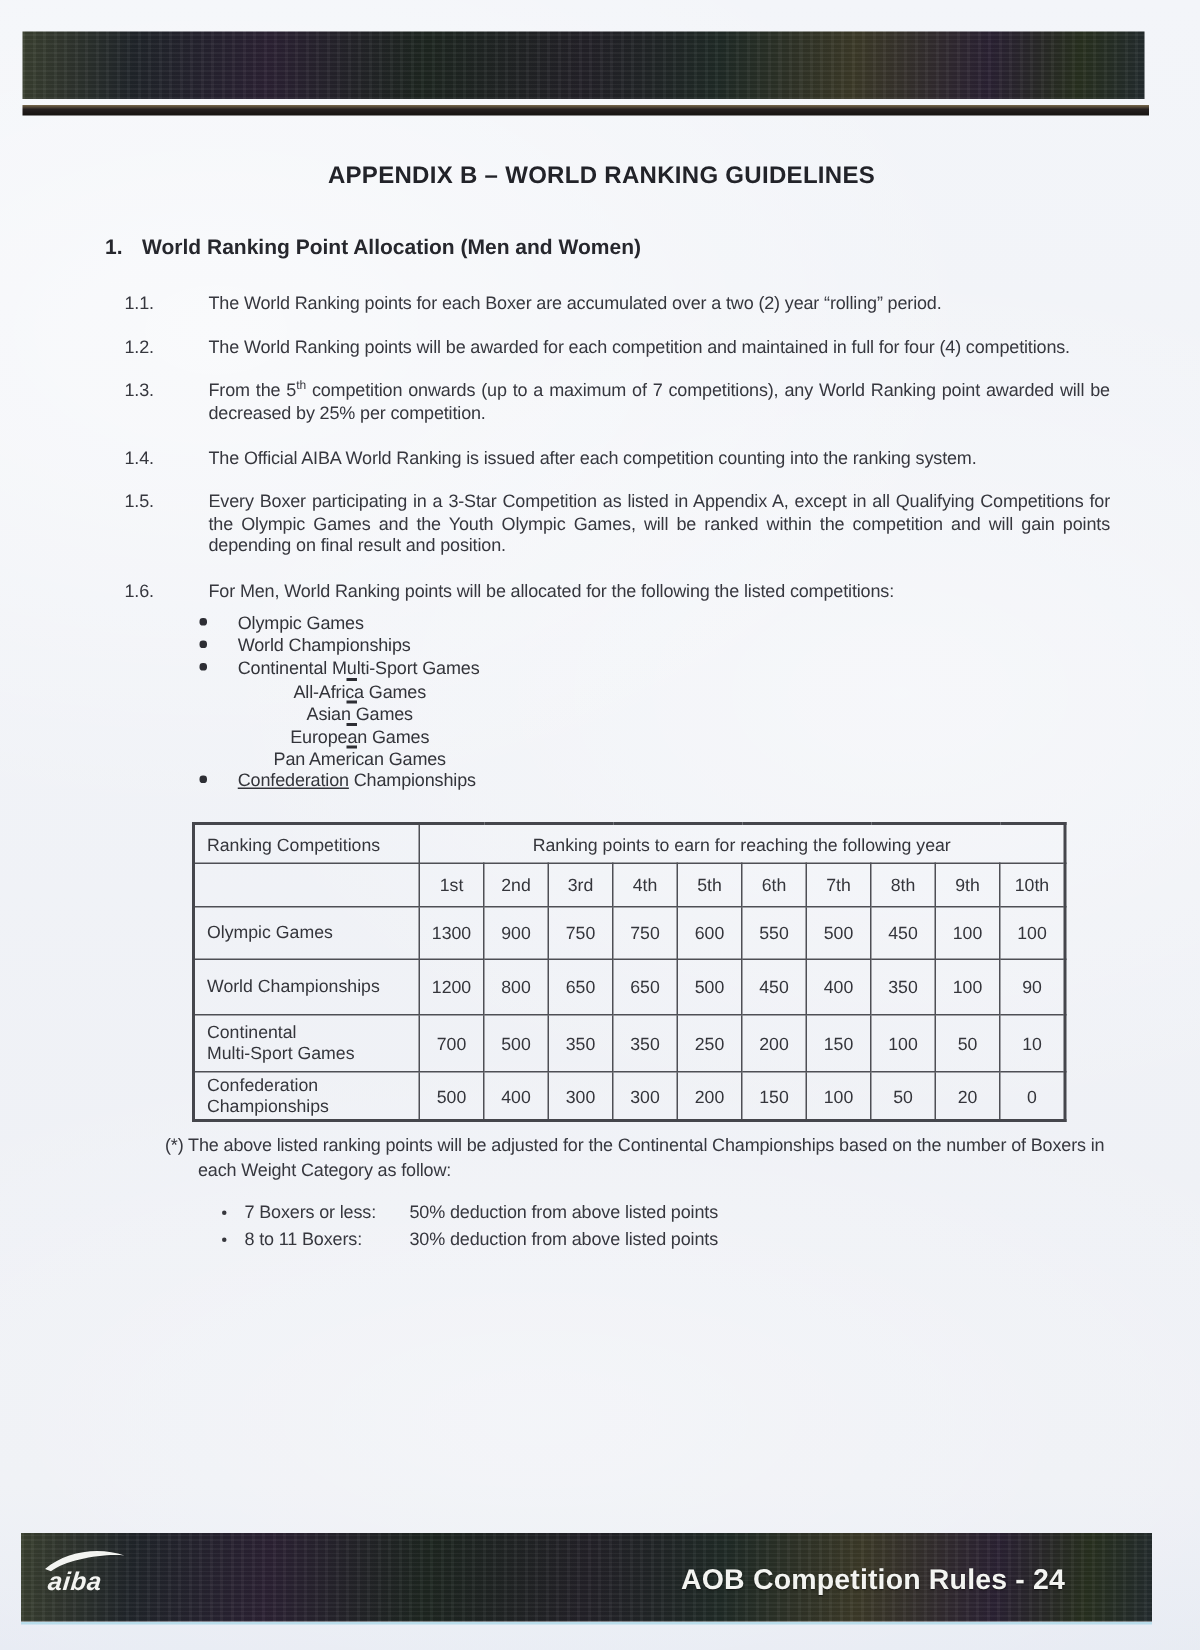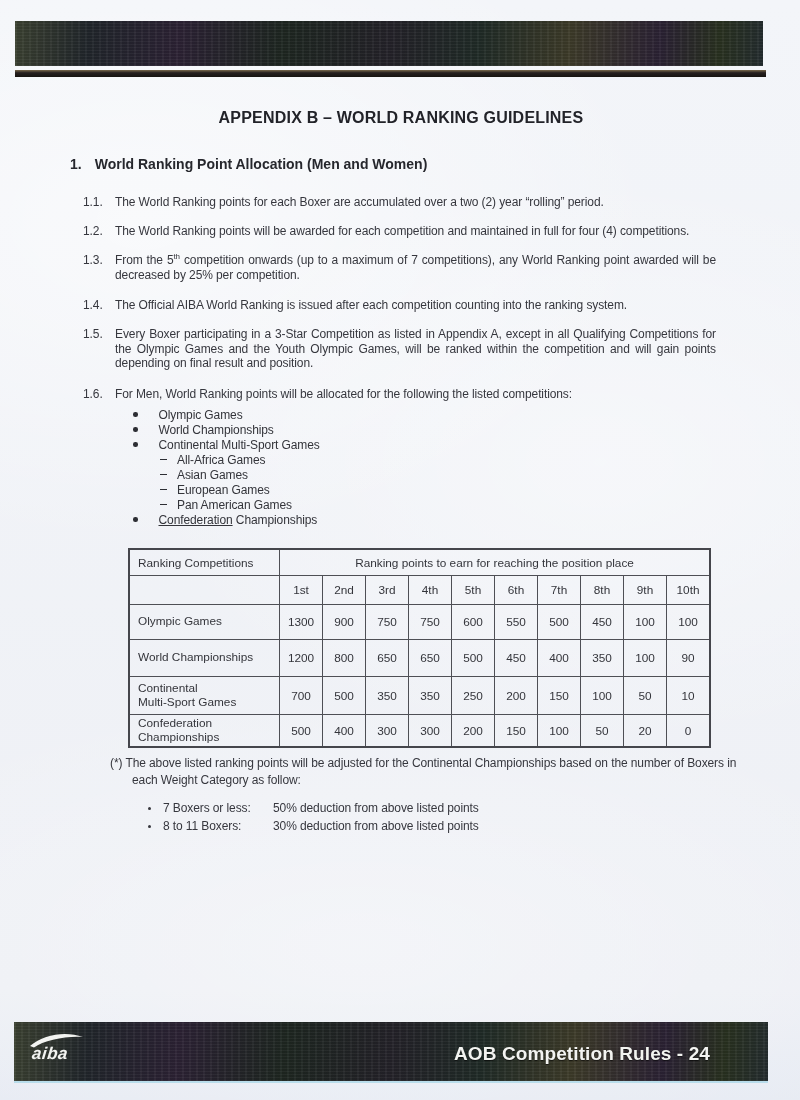--- a/index.html
+++ b/index.html
@@ -26,28 +26,28 @@
     box-shadow:0 2px 0 rgba(110,195,220,.4); }
 
   .doc-title { position:absolute; top:109px; left:0; width:714px; text-align:center;
     font-size:16px; font-weight:bold; color:#222329; letter-spacing:.2px;padding-left:44px; }
 
   .section-heading { position:absolute; top:156px; left:70px; font-size:14px; font-weight:bold; color:#26272d; }
   .section-heading .snum { margin-right:13px; }
 
   .item { position:absolute; left:83px; font-size:12px; line-height:14.5px; letter-spacing:-.1px; }
   .item .num { position:absolute; left:0; top:0; }
-  .item .txt { margin-left:32px; width:601px; }
+  .item .txt { margin-left:56px; width:601px; }
   .item .txt.just { text-align:justify; }
   sup { font-size:8px; vertical-align:super; line-height:0; }
 
   .bullets { position:absolute; left:133px; top:407px; font-size:12px; letter-spacing:-.1px; color:#33343a; }
   .b-row { display:flex; align-items:center; height:15px; }
   .b-dot { width:4.5px; height:4.5px; border-radius:50%; background:#2d2e34; margin-right:21px; flex:none; }
-  .sub-row { padding-left:27px; }
+  .sub-row { padding-left:27px;flex-direction:column; }
   .b-dash { width:7px; height:1.8px; background:#2d2e34; margin-right:10px; flex:none; }
   .ul { text-decoration:underline; }
 
   .table-wrap { position:absolute; left:128px; top:548px;border-radius:11px; }
   table { border-collapse:collapse; font-size:11.8px; color:#34353b; border:2px solid #45464c; }
   td { border:1.4px solid #4e4f55; text-align:center; padding:0 2px; }
   td.c1 { text-align:left; padding-left:8px; width:139px; }
   td.vc { width:38px; }
   tr.h1 td { height:25px; }
   tr.h2 td { height:28px; }
@@ -144,21 +144,21 @@
         <span class="b-dot"></span>
         <span><span class="ul">Confederation</span><span> Championships</span></span>
       </div>
   </div>
 
   <div class="table-wrap">
     <table>
       <tbody>
           <tr class="h1">
         <td class="c1">Ranking Competitions</td>
-        <td colspan="10">Ranking points to earn for reaching the position place</td>
+        <td colspan="10">Ranking points to earn for reaching the following year</td>
       </tr>
       <tr class="h2">
         <td class="c1"></td>
         <td class="vc">1st</td>
         <td class="vc">2nd</td>
         <td class="vc">3rd</td>
         <td class="vc">4th</td>
         <td class="vc">5th</td>
         <td class="vc">6th</td>
         <td class="vc">7th</td>

